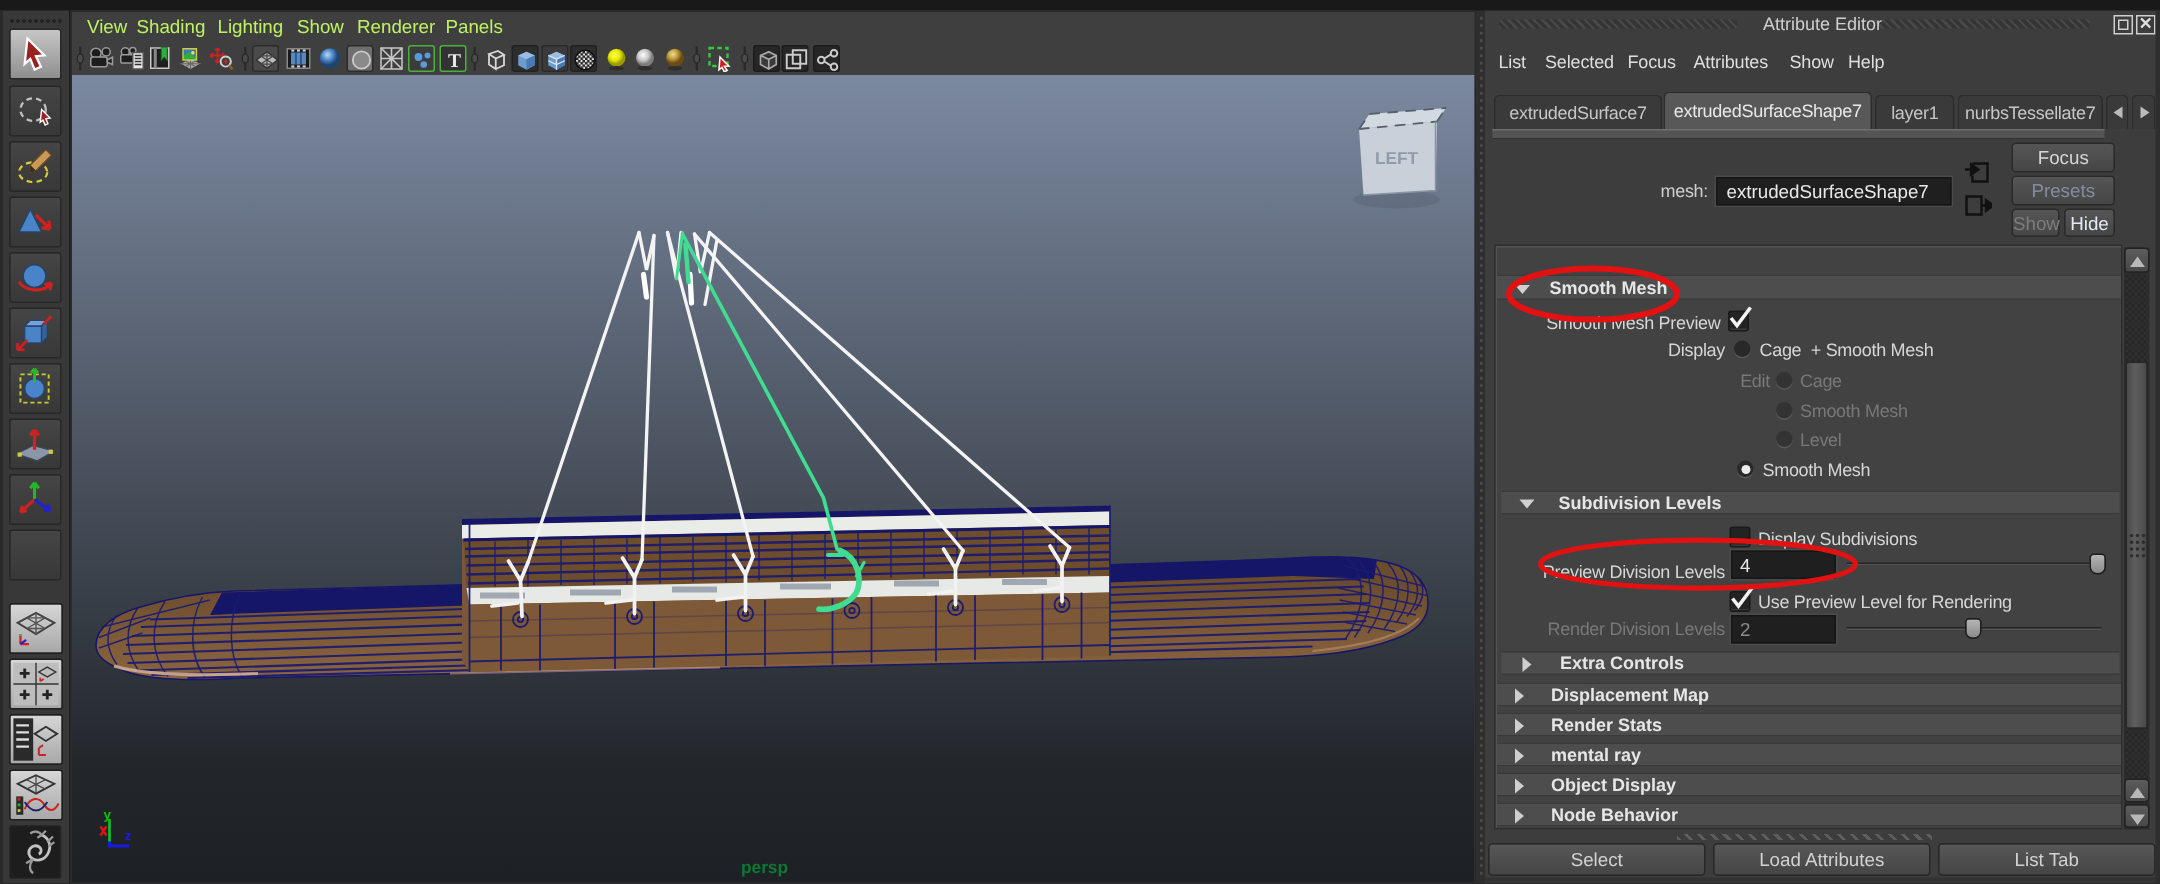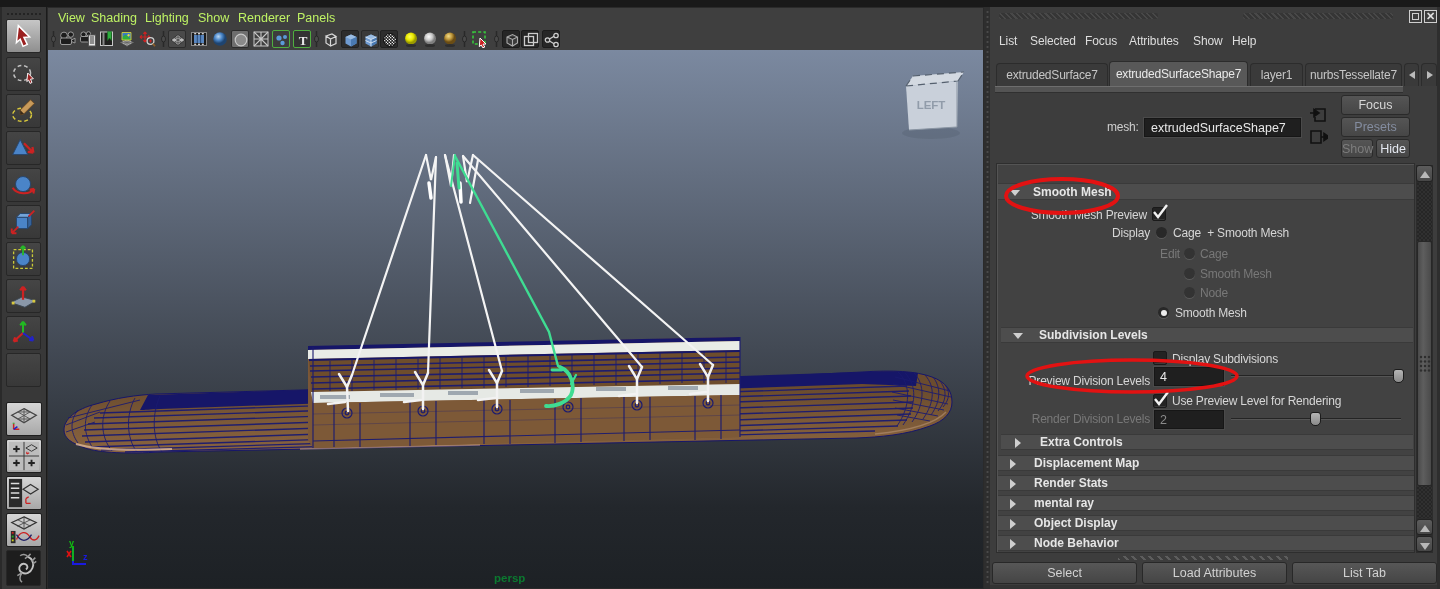--- a/index.html
+++ b/index.html
@@ -592,20 +592,21 @@
       <text x="83" y="560" fill="#1a1ae0">z</text>
     </g>
     <text x="494" y="582" font-size="11.5" font-weight="bold" fill="#0b7a30" font-family="Liberation Sans,sans-serif">persp</text>
   </svg>
   </div>
 </div>
 
 <div id="ae">
   <div class="tex" style="left:9px;top:6px;width:159px"></div>
   <div class="tex" style="left:253px;top:6px;width:150px"></div>
+  <div id="aetitle">Attribute Editor</div>
   <div class="abs" style="left:419px;top:3px;width:13px;height:13px;border:1px solid #cfcfcf;background:#3d3d3d">
       <div class="abs" style="left:2px;top:2px;width:7px;height:7px;border:1px solid #cfcfcf"></div>
     </div>
   <div class="abs" style="left:434px;top:3px;width:13px;height:13px;border:1px solid #cfcfcf;color:#e0e0e0;font-size:11px;line-height:11px;text-align:center;font-weight:bold">✕</div>
 
   <div class="aemenu" style="left:9px">List</div>
   <div class="aemenu" style="left:40px">Selected</div>
   <div class="aemenu" style="left:95px">Focus</div>
   <div class="aemenu" style="left:139px">Attributes</div>
   <div class="aemenu" style="left:203px">Show</div>
@@ -655,21 +656,21 @@
     <div class="lab" style="left:176px;top:62px">Cage&nbsp; + Smooth Mesh</div>
 
     <div class="lab r gray" style="left:0;width:183px;top:83px">Edit</div>
     <div class="radio" style="left:187px;top:84px;background:#333"></div>
     <div class="lab gray" style="left:203px;top:83px">Cage</div>
 
     <div class="radio" style="left:187px;top:104px;background:#333"></div>
     <div class="lab gray" style="left:203px;top:103px">Smooth Mesh</div>
 
     <div class="radio" style="left:187px;top:123px;background:#333"></div>
-    <div class="lab gray" style="left:203px;top:122px">Node</div>
+    <div class="lab gray" style="left:203px;top:122px">Level</div>
 
     <div class="radio" style="left:161px;top:143px"></div>
     <div class="abs" style="left:163.5px;top:145.5px;width:6px;height:6px;border-radius:50%;background:#ececec"></div>
     <div class="lab" style="left:178px;top:142px">Smooth Mesh</div>
 
     <div class="fhead" style="top:163px;height:16px;left:4px;width:412px">
         <span style="position:absolute;left:38px;top:0px">Subdivision Levels</span>
         <i class="tri tridown" style="top:5px"></i>
       </div>
 

